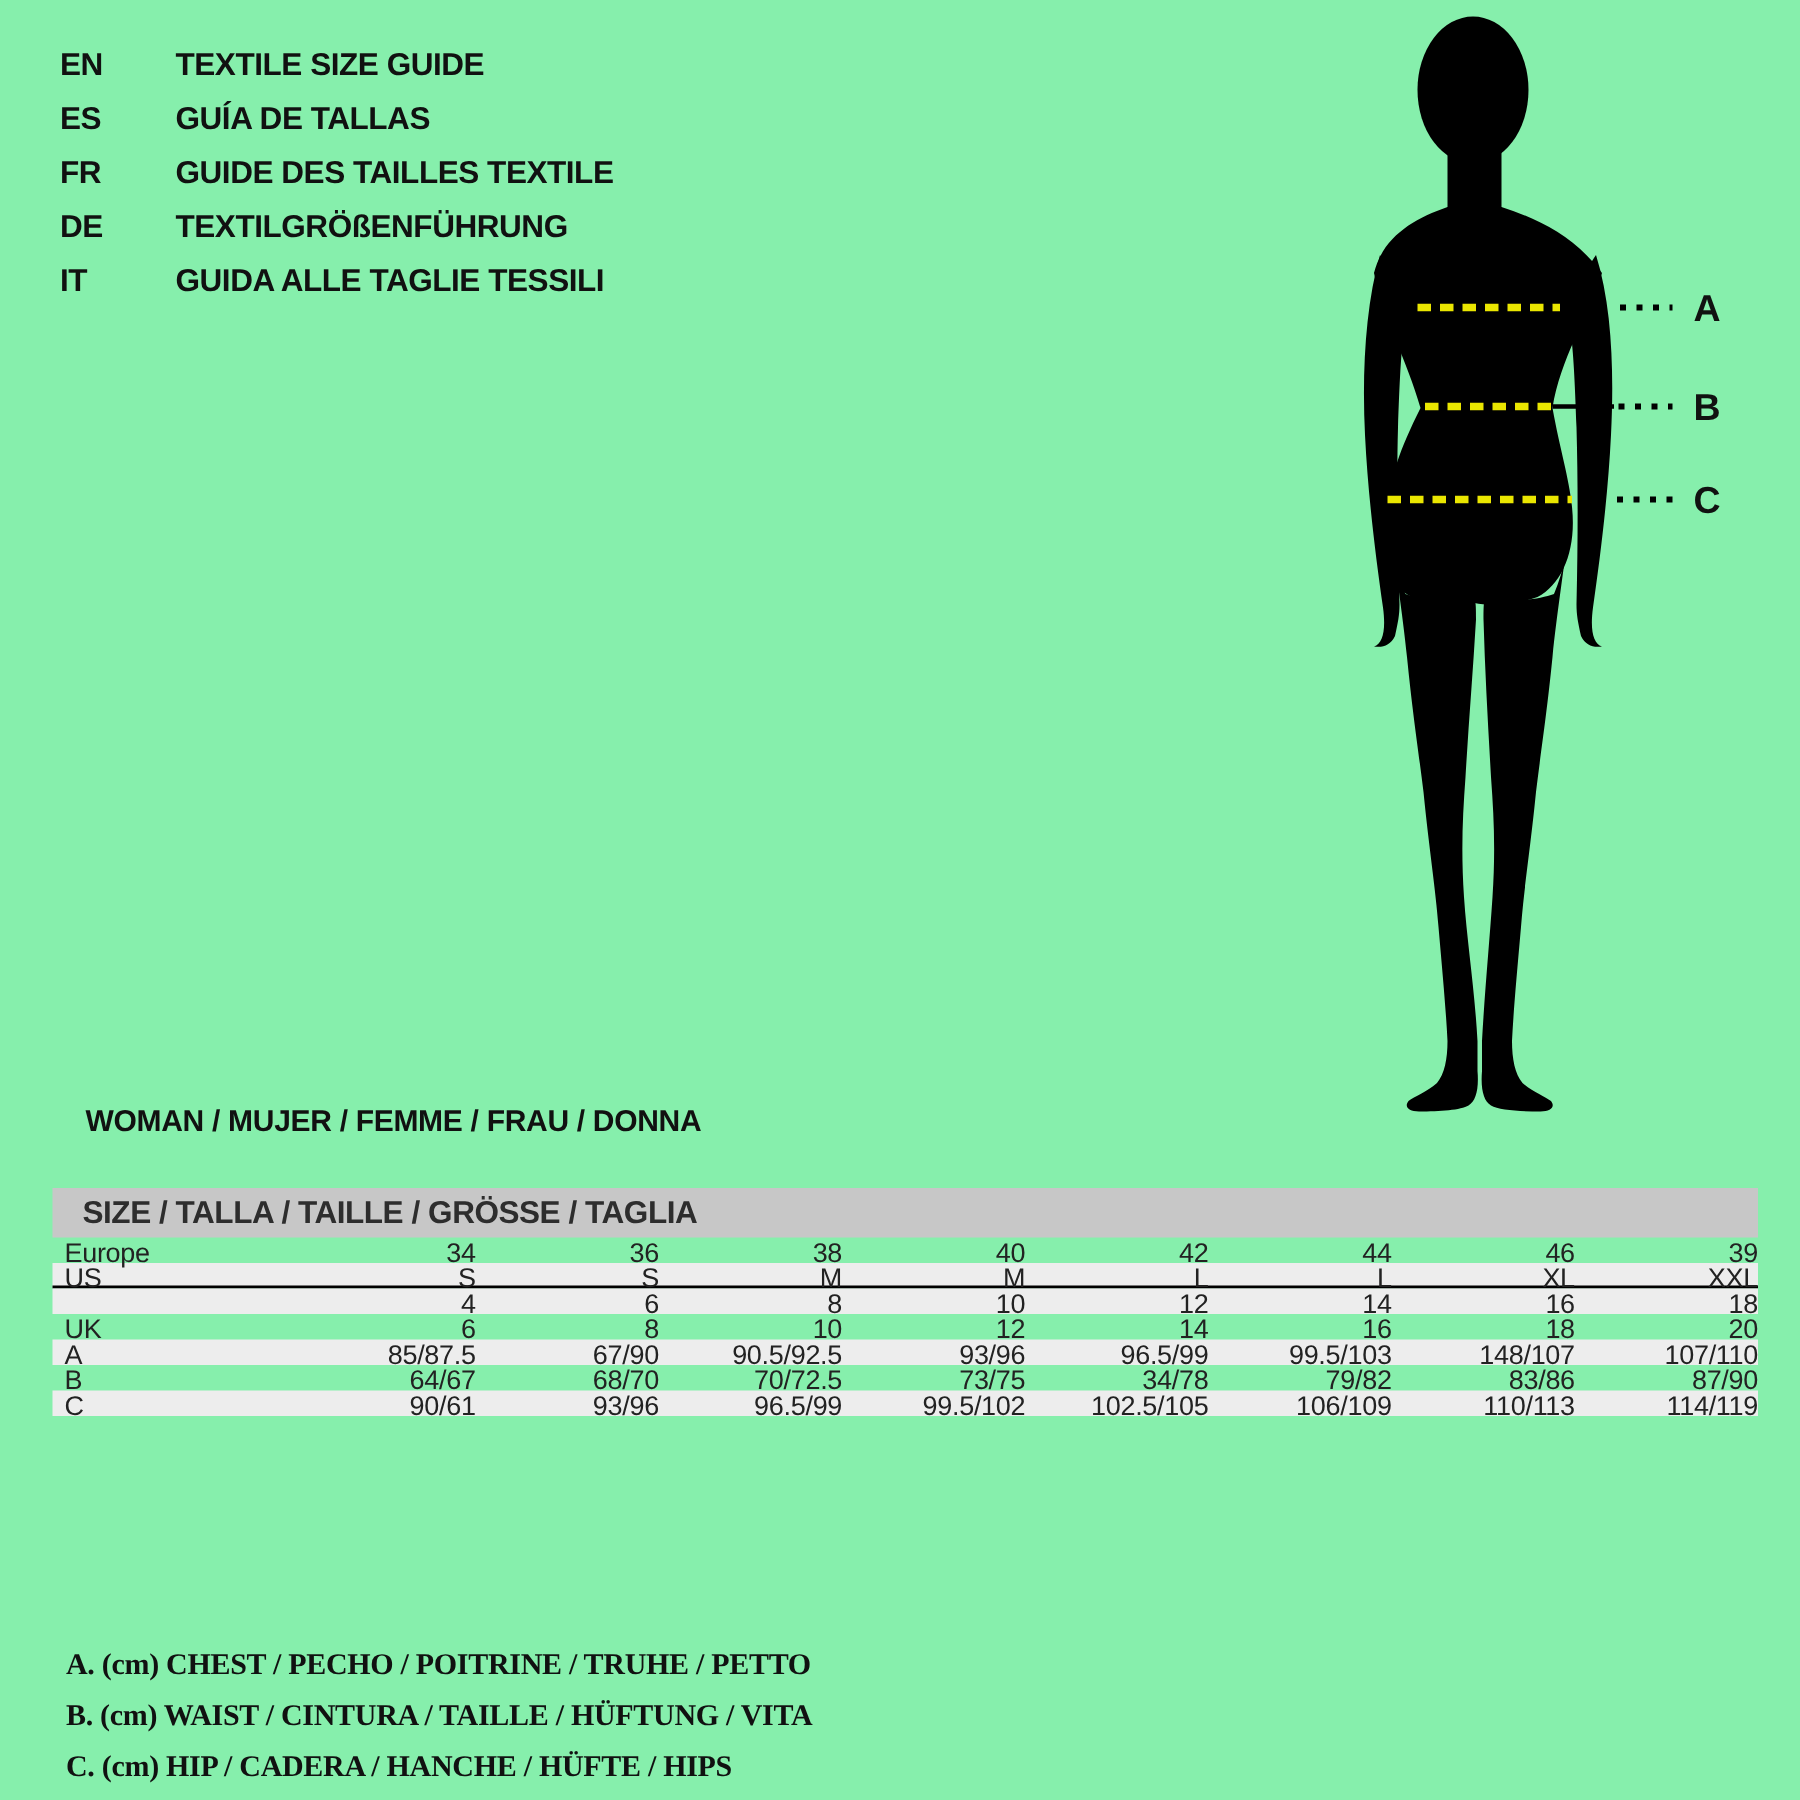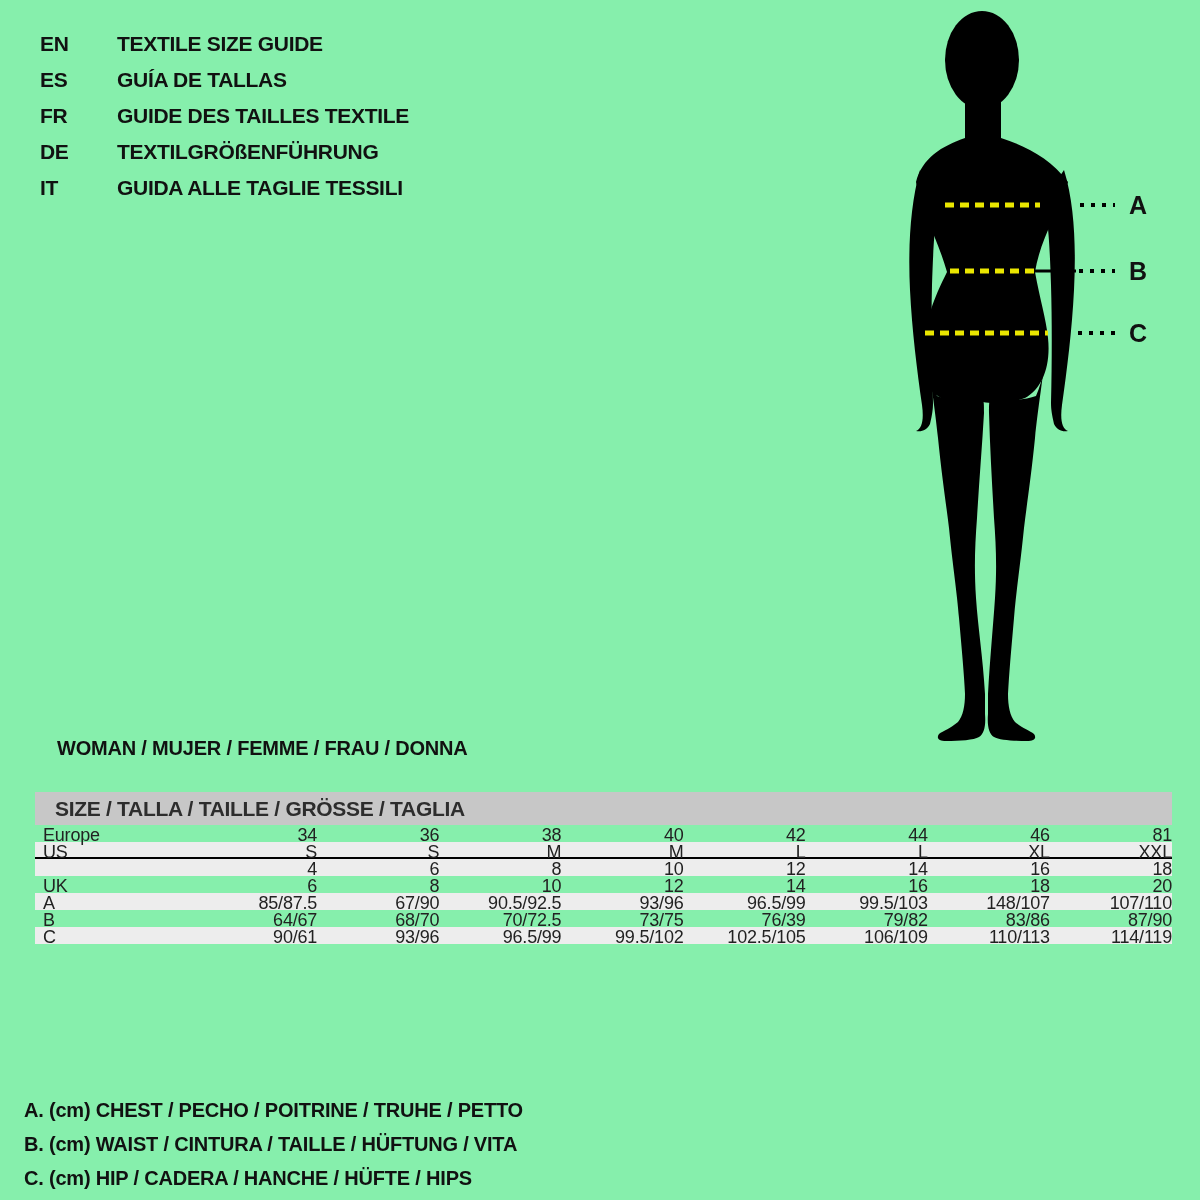--- a/index.html
+++ b/index.html
@@ -41,21 +41,21 @@
   .t-row {
     display:grid; grid-template-columns:160px repeat(8, 1fr); height:17px;
     align-items:center; font-size:18px; letter-spacing:-0.2px; color:#222;
   }
   .t-row.shade { background:#ededed; }
   .t-row.sep { border-bottom:2px solid #000000; box-sizing:border-box; }
   .t-label { padding-left:8px; text-align:left; }
   .t-cell { text-align:right; }
 
   
-  .legend { position:absolute; left:24px; top:1093px; }
+  .legend { position:absolute; left:44px; top:1093px;font-family:Liberation Serif, serif; }
   .legend-line {
     height:34px; display:flex; align-items:center; font-size:20px; font-weight:700;
     letter-spacing:-0.2px; color:#111; white-space:nowrap;
   }
 </style>
 </head>
 <body>
 
 <div class="canvas">
 
@@ -114,21 +114,21 @@
     <div id="table-rows">
         <div class="t-row">
           <div class="t-label">Europe</div>
           <div class="t-cell">34</div>
           <div class="t-cell">36</div>
           <div class="t-cell">38</div>
           <div class="t-cell">40</div>
           <div class="t-cell">42</div>
           <div class="t-cell">44</div>
           <div class="t-cell">46</div>
-          <div class="t-cell">81</div>
+          <div class="t-cell">39</div>
         </div>
         <div class="t-row shade sep">
           <div class="t-label">US</div>
           <div class="t-cell">S</div>
           <div class="t-cell">S</div>
           <div class="t-cell">M</div>
           <div class="t-cell">M</div>
           <div class="t-cell">L</div>
           <div class="t-cell">L</div>
           <div class="t-cell">XL</div>
@@ -166,21 +166,21 @@
           <div class="t-cell">99.5/103</div>
           <div class="t-cell">148/107</div>
           <div class="t-cell">107/110</div>
         </div>
         <div class="t-row">
           <div class="t-label">B</div>
           <div class="t-cell">64/67</div>
           <div class="t-cell">68/70</div>
           <div class="t-cell">70/72.5</div>
           <div class="t-cell">73/75</div>
-          <div class="t-cell">76/39</div>
+          <div class="t-cell">34/78</div>
           <div class="t-cell">79/82</div>
           <div class="t-cell">83/86</div>
           <div class="t-cell">87/90</div>
         </div>
         <div class="t-row shade">
           <div class="t-label">C</div>
           <div class="t-cell">90/61</div>
           <div class="t-cell">93/96</div>
           <div class="t-cell">96.5/99</div>
           <div class="t-cell">99.5/102</div>

